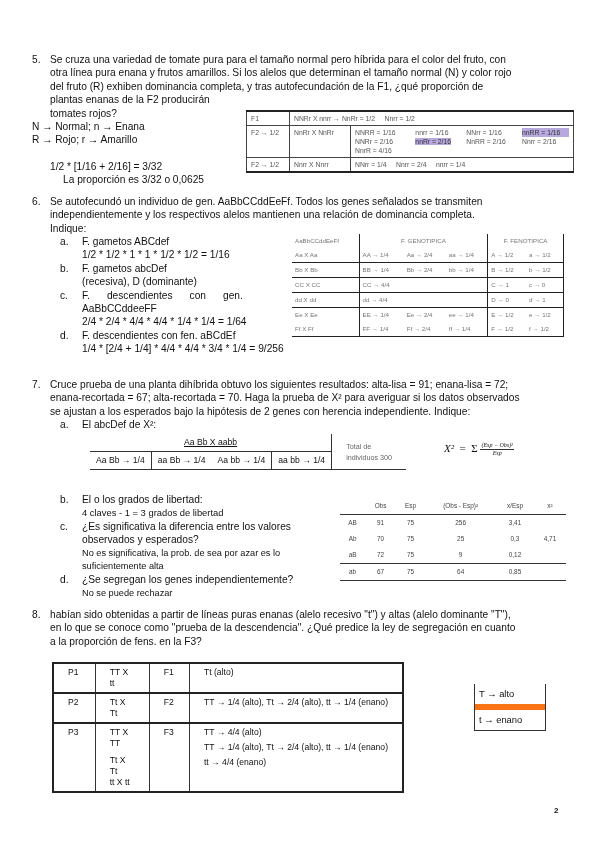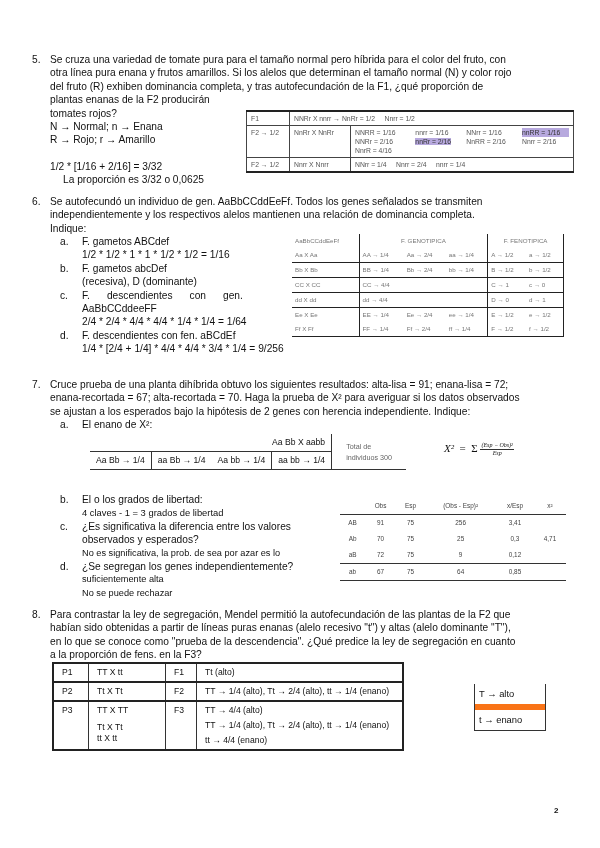--- a/index.html
+++ b/index.html
@@ -13,50 +13,50 @@
   .t5 td { border:1px solid #444; padding:2px 4px; vertical-align:top; }
   .t5 { border-top:2px solid #222; border-bottom:2px solid #222; }
   .hl { background:#b7a9de; color:#333; }
   .t6 { position:absolute; left:292px; top:234px; width:272px; font-size:6.2px; line-height:8px; color:#777; }
   .t6 td { padding:3px 3px; border-bottom:1.5px solid #222; }
   .t6 td.sep { border-right:1.5px solid #222; }
   .t6 tr.first td { border-bottom:none; }
   .t6 tr.noline td { border-bottom:none; }
   .t7a { position:absolute; left:90px; top:434px; font-size:8.6px; line-height:11px; }
   .t7a td { padding:3px 6px; }
-  .t7a .hd { text-align:right; border-bottom:1.5px solid #333; }
+  .t7a .hd { text-align:center; border-bottom:1.5px solid #333;text-decoration:underline; }
   .t7a .row td { border-right:1px solid #333; border-bottom:1.5px solid #333; }
   .t7a .total { font-size:7.2px; color:#666; text-align:left; border-left:1.5px solid #333; border-bottom:1.5px solid #333; vertical-align:middle; padding:0 14px; }
   .formula { position:absolute; left:444px; top:442px; font-family:"Liberation Serif", serif; font-style:italic; font-size:11px; }
   .frac { display:inline-block; text-align:center; vertical-align:middle; font-size:6px; line-height:7px; }
   .frac .num { border-bottom:1px solid #333; padding:0 1px; }
   .t7b { position:absolute; left:340px; top:498px; width:226px; font-size:6.4px; line-height:8px; color:#444; }
   .t7b td { padding:4px 3px; text-align:center; }
   .t7b .h td { border-bottom:1.5px solid #333; }
   .t7b .last td { border-top:1.5px solid #333; border-bottom:1.5px solid #333; }
   .t8 { position:absolute; left:52px; top:662px; width:352px; font-size:8.6px; line-height:11px; border:2px solid #222; }
-  .t8 td { border:1px solid #333; padding:3px 8px; vertical-align:top; }
+  .t8 td { border:1px solid #333; padding:3px 14px; vertical-align:top; }
   .t8 tr td { border-bottom:2px solid #222; }
   .legend8 { position:absolute; left:474px; top:684px; width:70px; font-size:9.4px; line-height:12px; border:1px solid #333; border-top:none; }
   .legend8 div { padding:4px 4px; }
   .legend8 div + div { border-top:6px solid #f97316; }
   .pagenum { position:absolute; left:554px; top:804px; font-size:8px; font-weight:bold; }
 </style>
 </head>
 <body>
 
 <div class="qnum" style="top:53px">5.</div>
 <div class="para" style="top:53px">
   <div>Se cruza una variedad de tomate pura para el tamaño normal pero híbrida para el color del fruto, con</div>
   <div>otra línea pura enana y frutos amarillos. Si los alelos que determinan el tamaño normal (N) y color rojo</div>
   <div>del fruto (R) exhiben dominancia completa, y tras autofecundación de la F1, ¿qué proporción de</div>
   <div>plantas enanas de la F2 producirán</div>
   <div>tomates rojos?</div>
 </div>
-<div class="abs" style="left:50px;top:120px">
+<div class="abs" style="left:32px;top:120px">
   <div>N → Normal; n → Enana</div>
   <div>R → Rojo; r → Amarillo</div>
 </div>
 <div class="abs" style="left:50px;top:160px">1/2 * [1/16 + 2/16] = 3/32</div>
 <div class="abs" style="left:63px;top:173px">La proporción es 3/32 o 0,0625</div>
 
 <table class="t5">
   <tbody>
       <tr>
     <td style="width:34px">F1</td>
@@ -166,21 +166,21 @@
   </tr>
 </tbody>
   </table>
 
 <div class="qnum" style="top:378px">7.</div>
 <div class="para" style="top:378px">
   <div style="white-space:nowrap">Cruce prueba de una planta dihíbrida obtuvo los siguientes resultados: alta-lisa = 91; enana-lisa = 72;</div>
   <div style="white-space:nowrap">enana-recortada = 67; alta-recortada = 70. Haga la prueba de X² para averiguar si los datos observados</div>
   <div style="white-space:nowrap">se ajustan a los esperados bajo la hipótesis de 2 genes con herencia independiente. Indique:</div>
 </div>
-<div class="abs" style="left:60px;top:418px"><span style="display:inline-block;width:22px">a.</span><span>El enano de X²:</span></div>
+<div class="abs" style="left:60px;top:418px"><span style="display:inline-block;width:22px">a.</span><span>El abcDef de X²:</span></div>
 
 <table class="t7a">
   <tbody>
       <tr>
     <td class="hd" colspan="4" style="border-right:1.5px solid #333">Aa Bb  X  aabb</td>
     <td class="total" rowspan="2">
           <div>Total de</div>
           <div>individuos 300</div>
         </td>
   </tr>
@@ -196,22 +196,22 @@
   <span>X²</span>&nbsp;&nbsp;<span style="font-style:normal">=</span>&nbsp;&nbsp;<span style="font-style:normal">Σ</span>
   <span class="frac"><div class="num">(Esp − Obs)²</div><div>Esp</div></span>
 </div>
 
 <div class="abs" style="left:60px;top:493px;width:278px">
   <div><span style="display:inline-block;width:22px">b.</span><span>El o los grados de libertad:</span></div>
   <div style="padding-left:22px;font-size:9.4px">4 claves - 1 = 3 grados de libertad</div>
   <div><span style="display:inline-block;width:22px">c.</span><span>¿Es significativa la diferencia entre los valores</span></div>
   <div style="padding-left:22px">observados y esperados?</div>
   <div style="padding-left:22px;font-size:9.2px;white-space:nowrap">No es significativa, la prob. de sea por azar es lo</div>
+  <div style="padding-left:22px;font-size:9.2px">suficientemente alta</div>
   <div><span style="display:inline-block;width:22px">d.</span><span>¿Se segregan los genes independientemente?</span></div>
-  <div style="padding-left:22px;font-size:9.2px">suficientemente alta</div>
   <div style="padding-left:22px;font-size:9.2px">No se puede rechazar</div>
 </div>
 
 <table class="t7b">
   <tbody>
       <tr class="h">
     <td></td>
     <td>Obs</td>
     <td>Esp</td>
     <td>(Obs - Esp)²</td>
@@ -246,21 +246,20 @@
         <td>75</td>
         <td>64</td>
         <td>0,85</td>
         <td></td>
   </tr>
 </tbody>
   </table>
 
 <div class="qnum" style="top:608px">8.</div>
 <div class="para" style="top:608px">
-  <div style="white-space:nowrap">Para contrastar la ley de segregación, Mendel permitió la autofecundación de las plantas de la F2 que</div>
   <div style="white-space:nowrap">habían sido obtenidas a partir de líneas puras enanas (alelo recesivo "t") y altas (alelo dominante "T"),</div>
   <div style="white-space:nowrap">en lo que se conoce como "prueba de la descendencia". ¿Qué predice la ley de segregación en cuanto</div>
   <div>a la proporción de fens. en la F3?</div>
 </div>
 
 <table class="t8">
   <tbody>
       <tr>
     <td style="width:18px">P1</td>
     <td style="width:60px">TT  X  tt</td>

